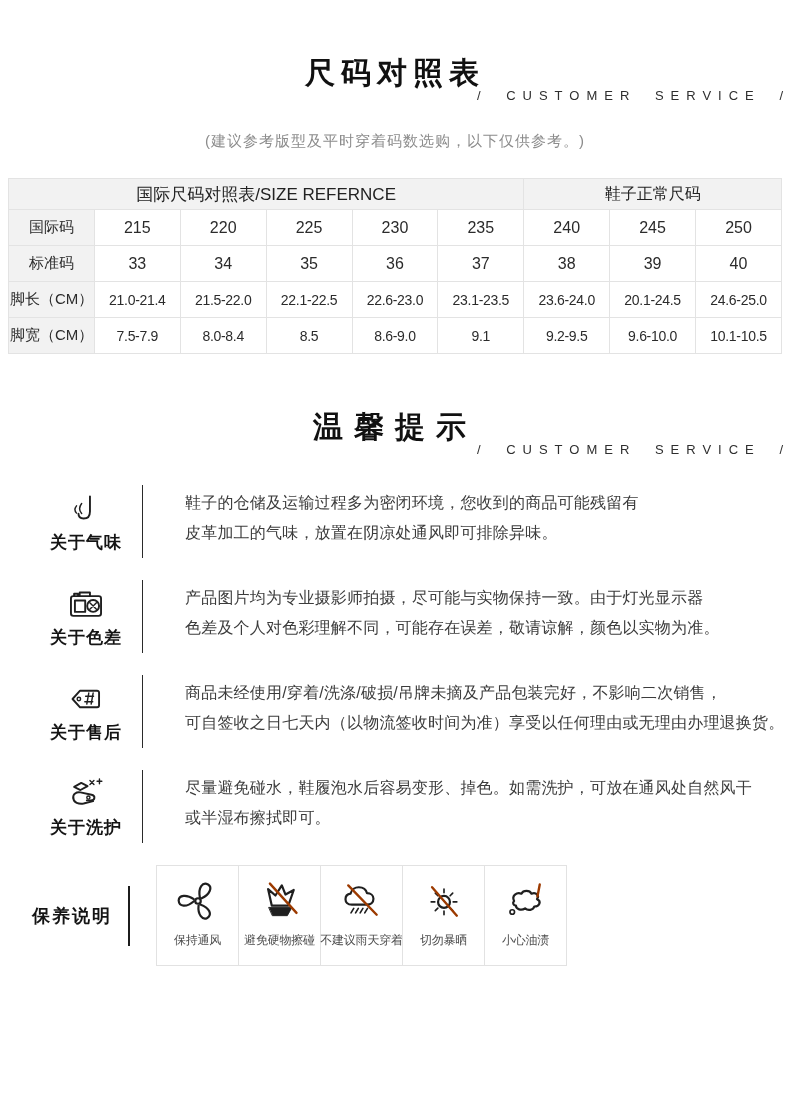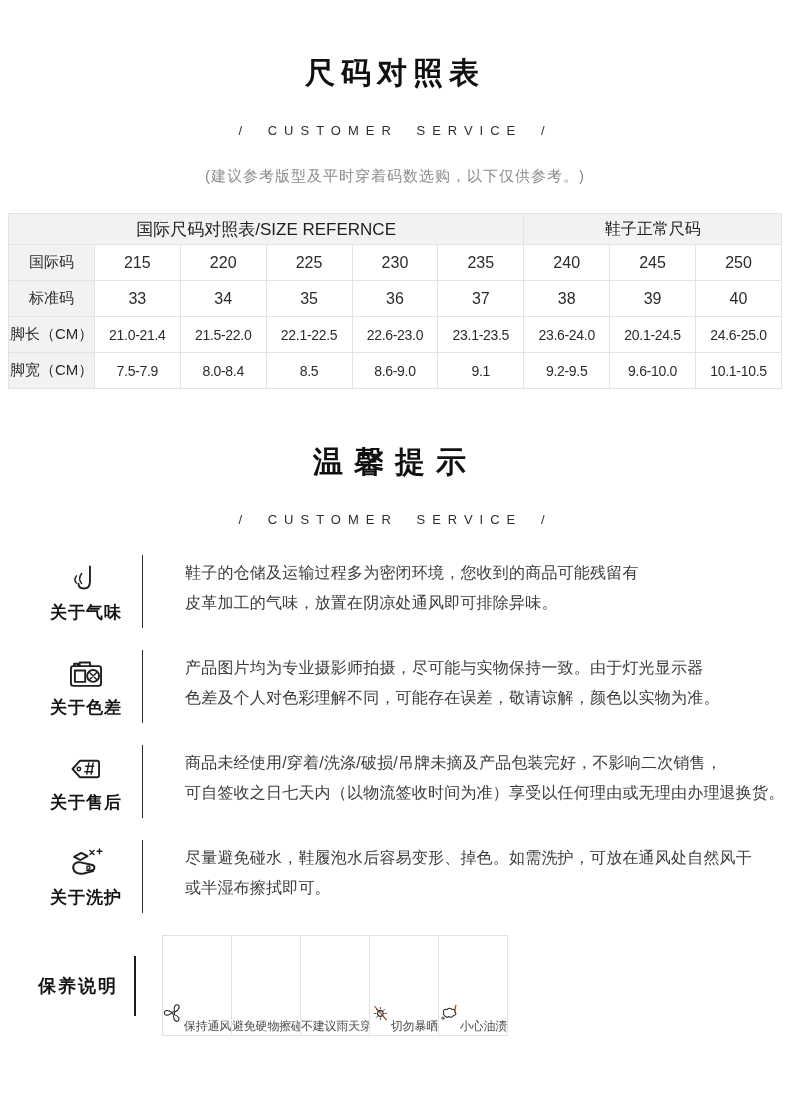--- a/index.html
+++ b/index.html
@@ -12,21 +12,21 @@
     width:790px;height:1109px;background:#ffffff;overflow:hidden;
     font-family:"Liberation Sans","DejaVu Sans",sans-serif;color:#222;
   }
   .sec-title{
     text-align:center;font-size:30px;font-weight:700;color:#111;
     letter-spacing:6px;line-height:1;
   }
   #size-title{padding-top:58px;}
   #tips-title{padding-top:58px;letter-spacing:11px;}
   .cs-line{
-    text-align:center;font-size:13px;color:#2e2e2e;margin-top:35px;
+    text-align:right;font-size:13px;color:#2e2e2e;
     letter-spacing:7px;word-spacing:8px;white-space:nowrap;
   }
   .note-line{
     text-align:center;font-size:15px;color:var(--muted-text);
     margin-top:29px;letter-spacing:1px;
   }
   
   table.size-table{
     width:774px;margin:27px auto 0;border-collapse:collapse;
     table-layout:fixed;text-align:center;color:#2b2b2b;
@@ -53,30 +53,30 @@
   }
   .tip-icon{width:38px;height:38px;color:var(--ink);}
   .tip-label{margin-top:3px;font-size:17px;font-weight:700;color:#141414;letter-spacing:1px;}
   .tip-divider{width:1px;background:#2a2a2a;flex:none;}
   .tip-text{
     flex:1;padding:3px 4px 0 42px;font-size:16px;line-height:30px;
     color:var(--body-text);letter-spacing:0.2px;
   }
   .tip-text div{white-space:nowrap;}
   
-  .care-row{display:flex;align-items:center;padding-left:22px;margin-top:7px;}
+  .care-row{display:flex;align-items:center;padding-left:16px;margin-top:7px;}
   .care-label{
     width:112px;text-align:center;font-size:18px;font-weight:700;
     color:#141414;letter-spacing:2px;flex:none;
   }
   .care-divider{width:2px;height:60px;background:#1c1c1c;flex:none;}
   .care-boxes{display:flex;margin-left:27px;}
   .care-box{
-    width:70px;height:101px;border:1px solid #e2e2e2;margin-left:-1px;
-    background:#fff;display:flex;flex-direction:row;align-items:flex-end;
+    width:83px;height:101px;border:1px solid #e2e2e2;margin-left:-1px;
+    background:#fff;display:flex;flex-direction:column;align-items:center;
     padding-top:13px;
   }
   .care-icon{width:44px;height:44px;color:var(--ink);}
   .care-text{margin-top:9px;font-size:12px;color:#4c4c4c;white-space:nowrap;letter-spacing:-0.2px;}
   
   svg.ic *{stroke:currentColor;fill:none;stroke-width:2.4;stroke-linecap:round;stroke-linejoin:round;}
   svg.ic .thin{stroke-width:1.8;}
   svg.ic .fl{fill:currentColor;stroke:currentColor;stroke-width:1;}
   svg.ic .slash{stroke:var(--accent-red);stroke-width:2.6;}
 </style>

